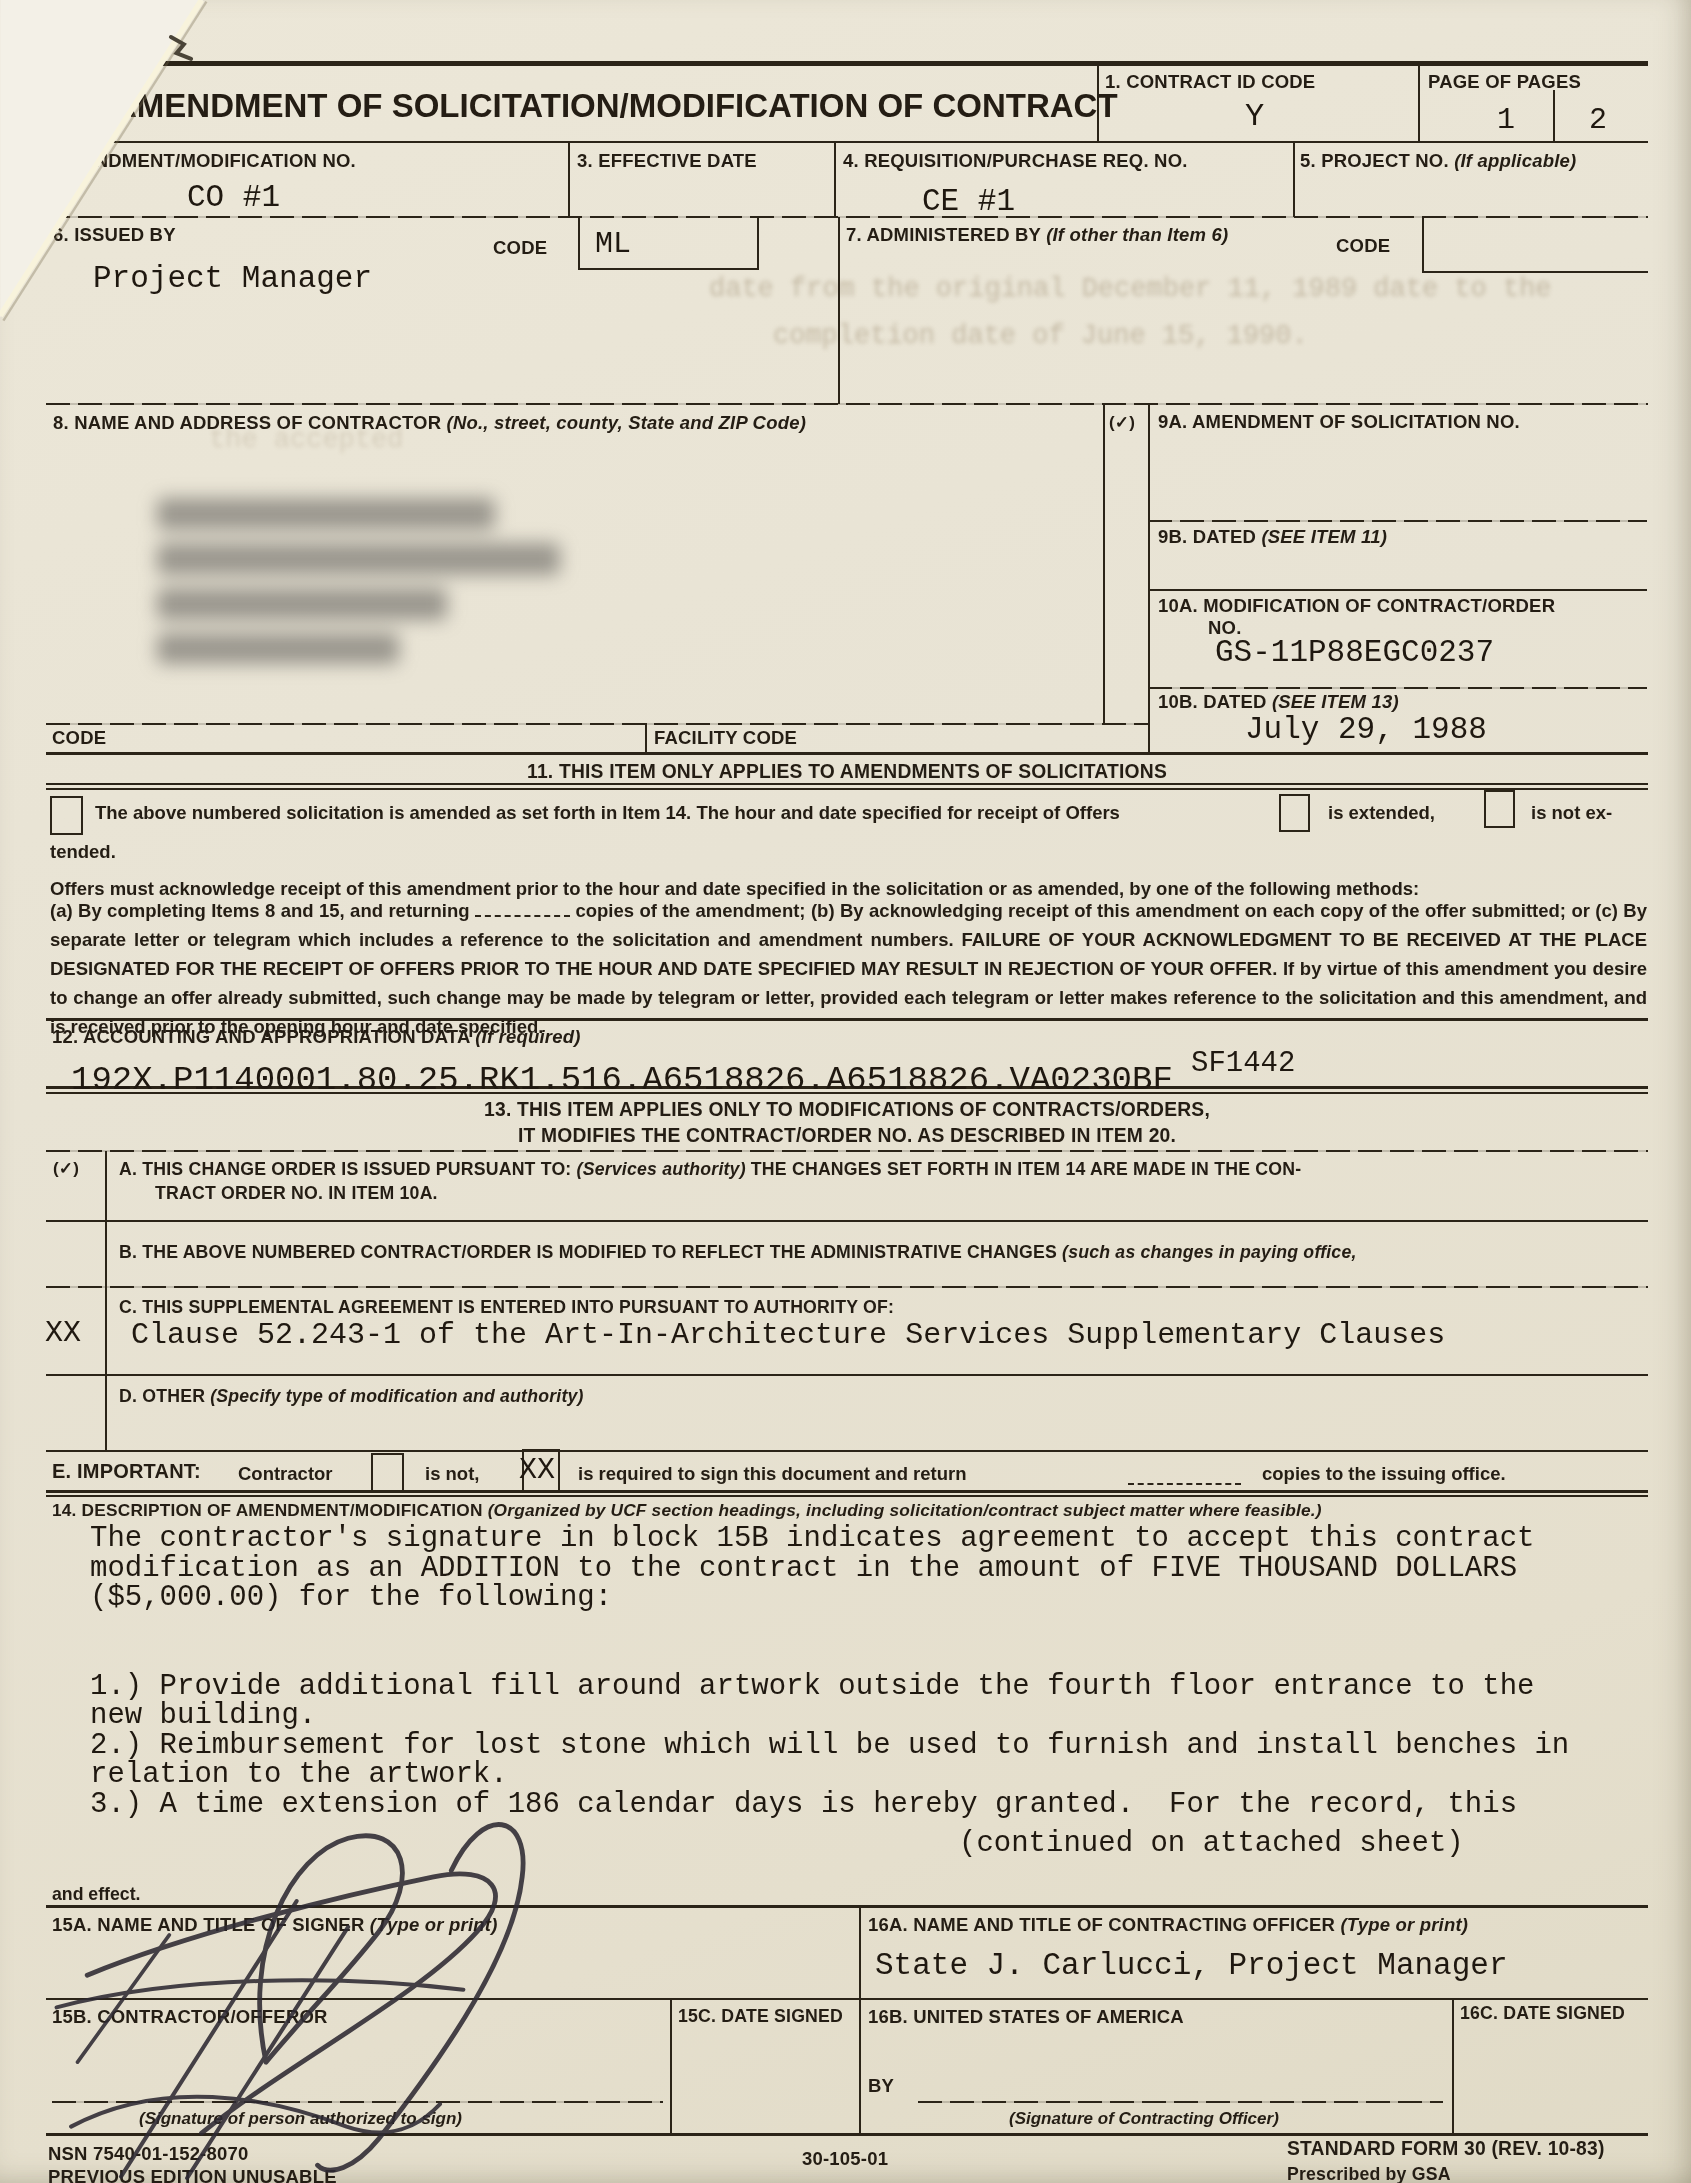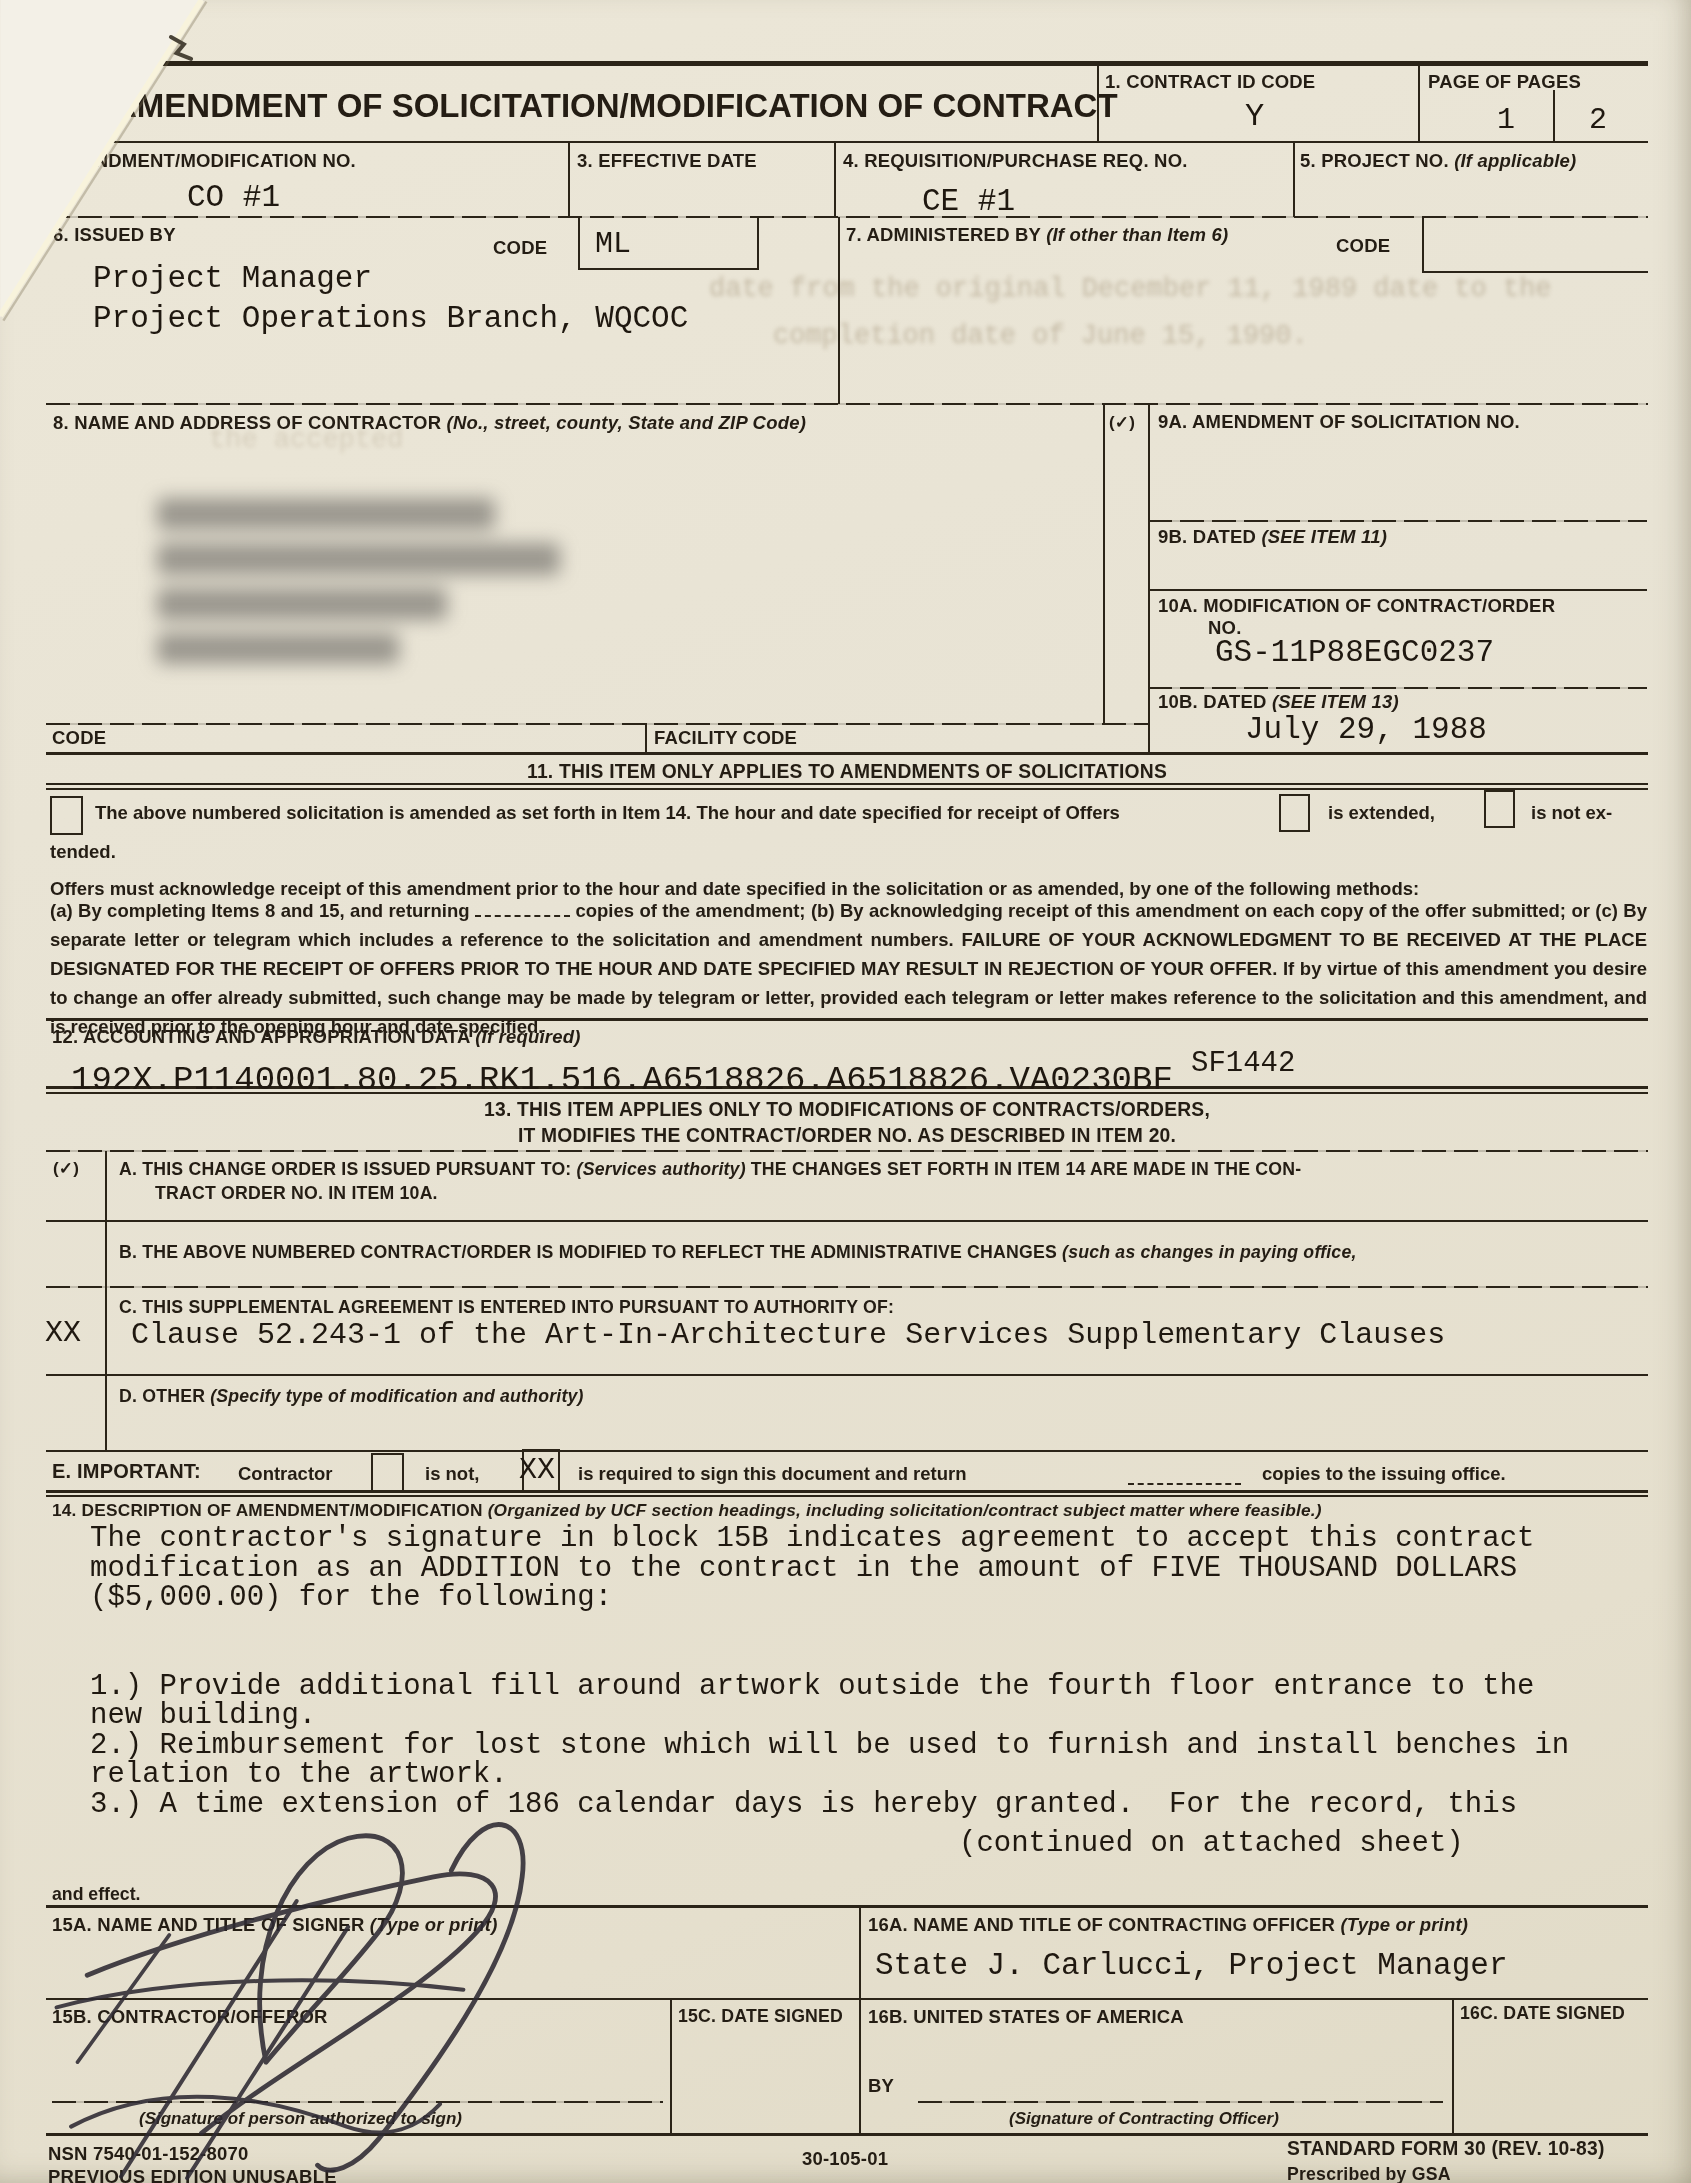--- a/index.html
+++ b/index.html
@@ -93,21 +93,21 @@
   <div class="lbl" style="left:53px;top:150px;">AMENDMENT/MODIFICATION NO.</div>
   <div class="mono" style="left:187px;top:180px;font-size:31px;">CO #1</div>
   <div class="lbl" style="left:577px;top:150px;">3. EFFECTIVE DATE</div>
   <div class="lbl" style="left:843px;top:150px;">4. REQUISITION/PURCHASE REQ. NO.</div>
   <div class="mono" style="left:922px;top:184px;font-size:31px;">CE #1</div>
   <div class="lbl" style="left:1300px;top:150px;"><span>5. PROJECT NO.</span> <span class="it">(If applicable)</span></div>
 
   <div class="lbl" style="left:53px;top:224px;">6. ISSUED BY</div>
   <div class="lbl" style="left:493px;top:237px;">CODE</div>
   <div class="mono" style="left:595px;top:227px;font-size:30px;">ML</div>
-  <div class="mono" style="left:93px;top:259px;font-size:31px;line-height:40px;"><span>Project Manager</span><br><span>Project Operations Branch, WQCOC</span><br></div>
+  <div class="mono" style="left:93px;top:259px;font-size:31px;line-height:40px;"><span>Project Manager</span><br><br></div>
   <div class="lbl" style="left:846px;top:224px;"><span>7. ADMINISTERED BY</span> <span class="it">(If other than Item 6)</span></div>
   <div class="lbl" style="left:1336px;top:235px;">CODE</div>
 
   <div class="lbl" style="left:53px;top:412px;"><span>8. NAME AND ADDRESS OF CONTRACTOR</span> <span class="it"></span><span class="it">(No., street, county, State and ZIP Code)</span></div>
   <div class="lbl sm" style="left:1109px;top:412px;">(✓)</div>
 
   <div class="redact" style="left:157px;top:498px;width:451px;">
     <div style="width:338px;height:32px;"></div>
     <div style="width:403px;height:32px;"></div>
     <div style="width:290px;height:32px;"></div>

